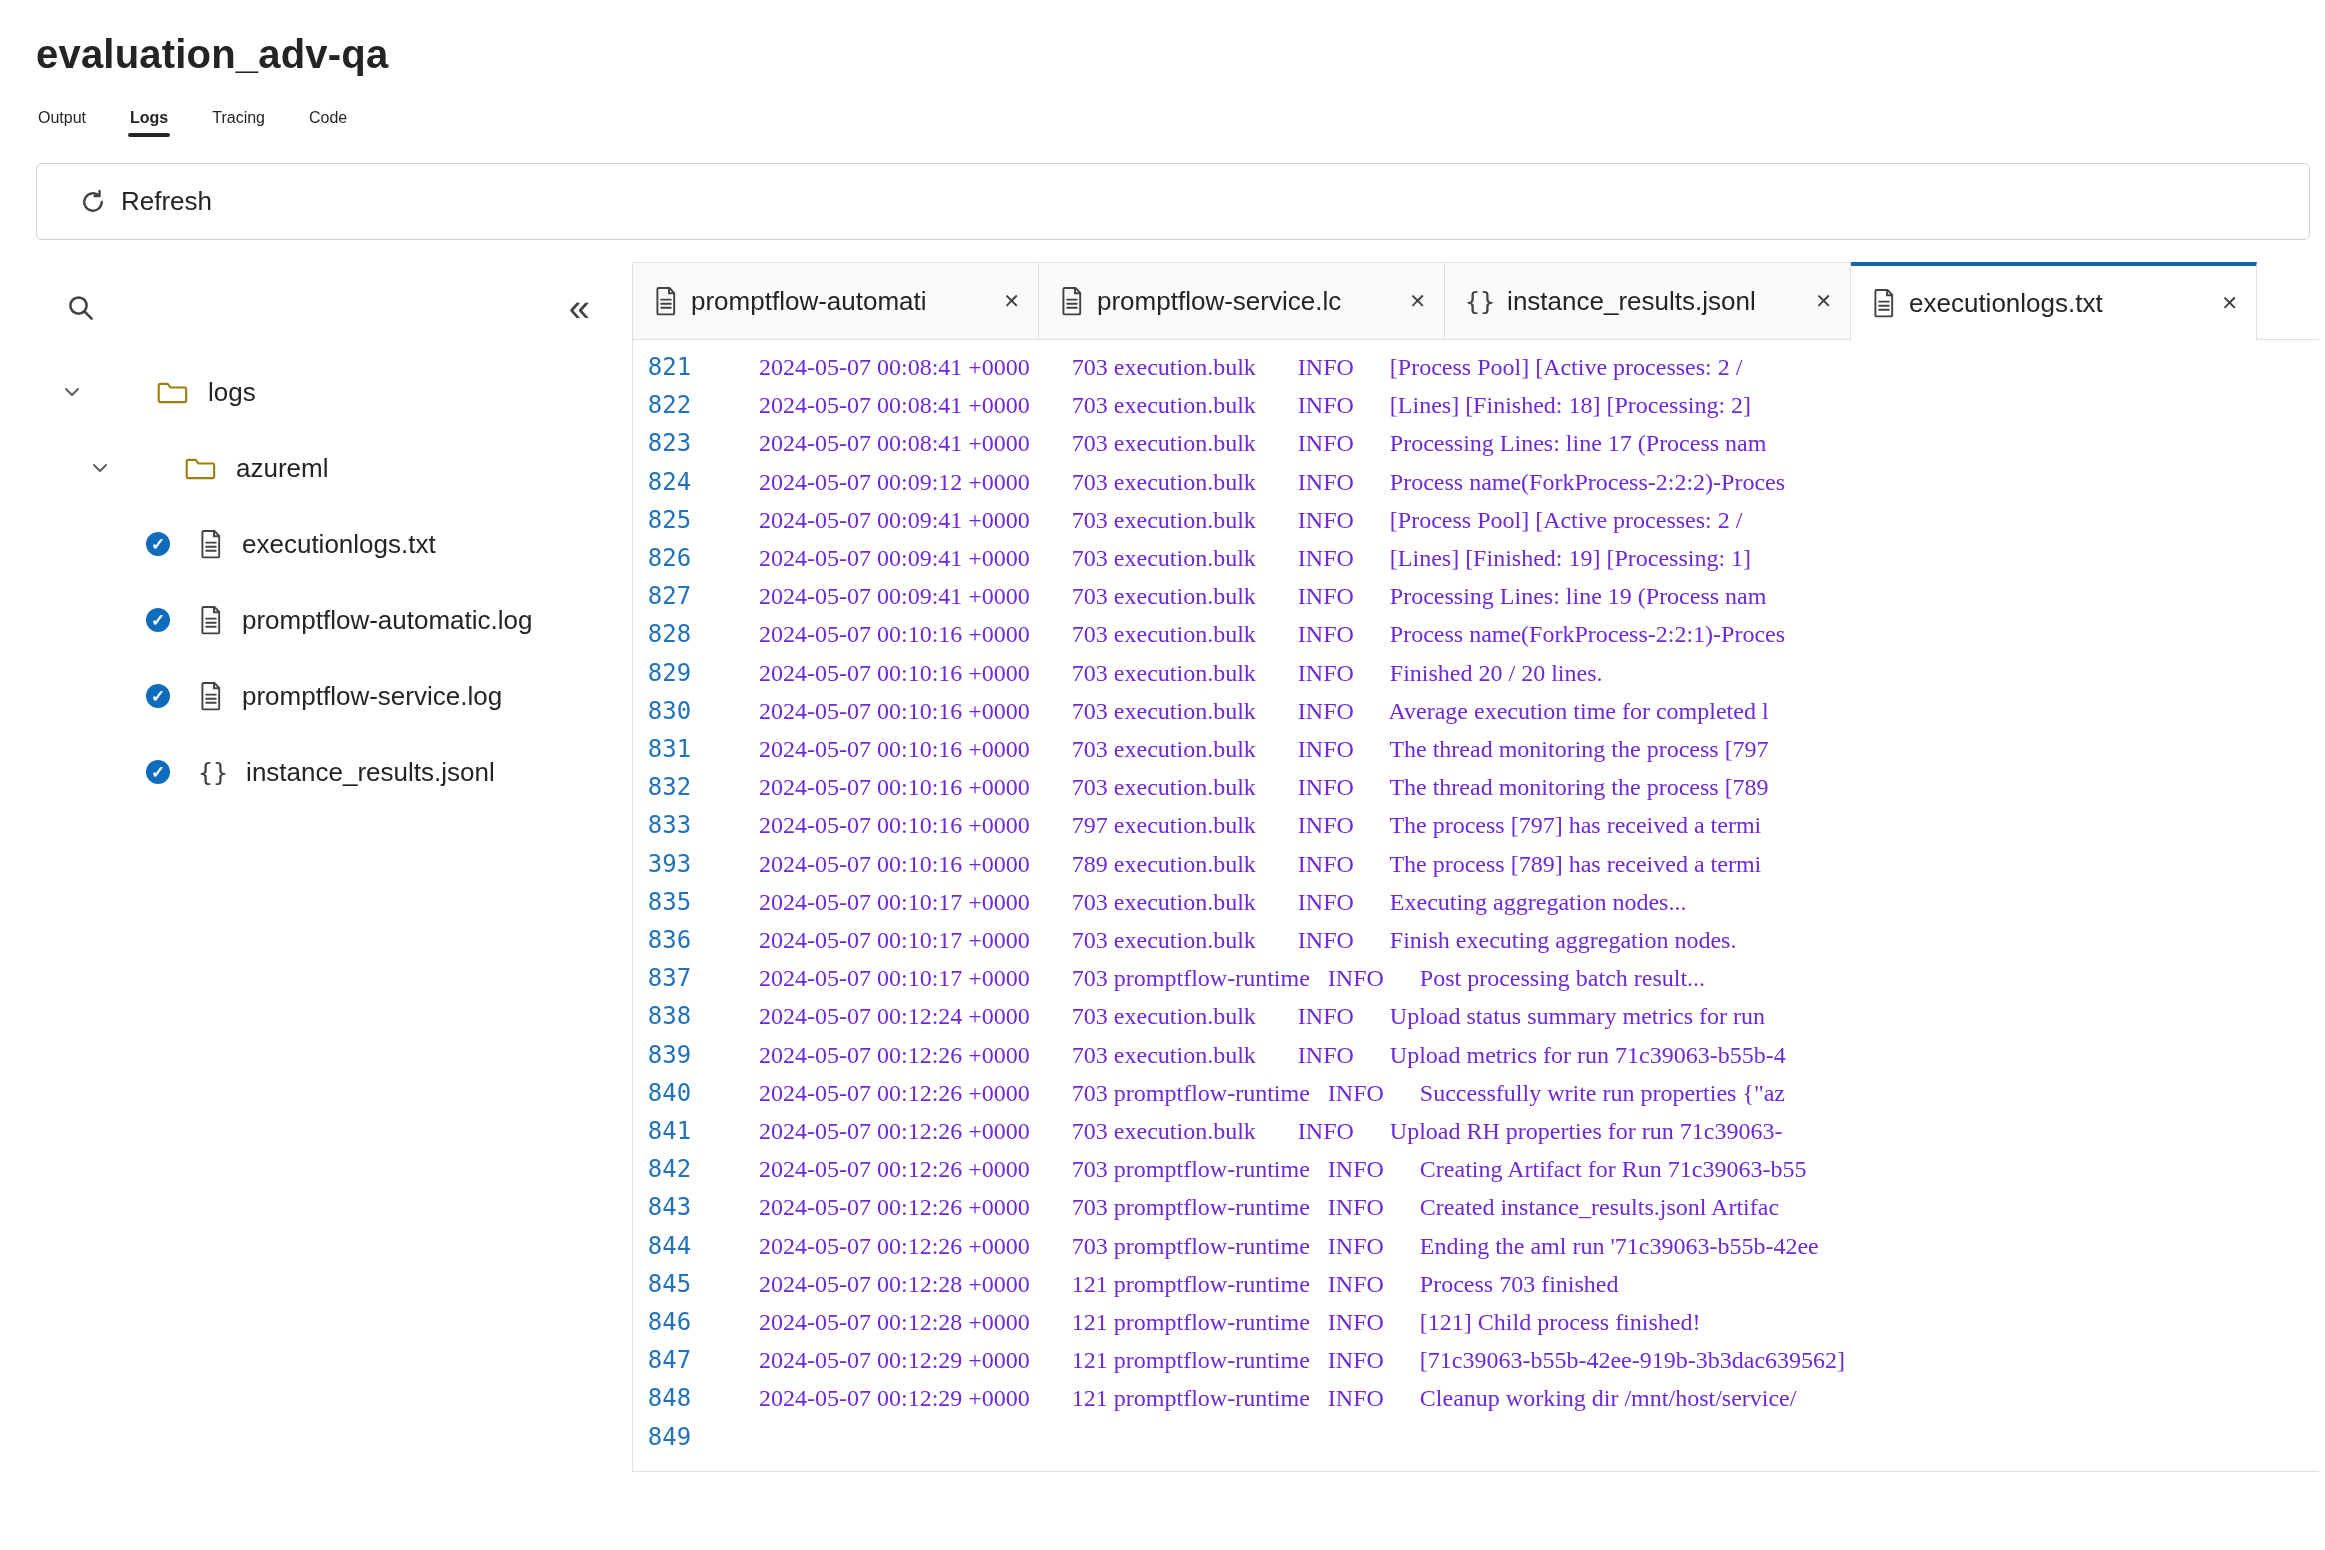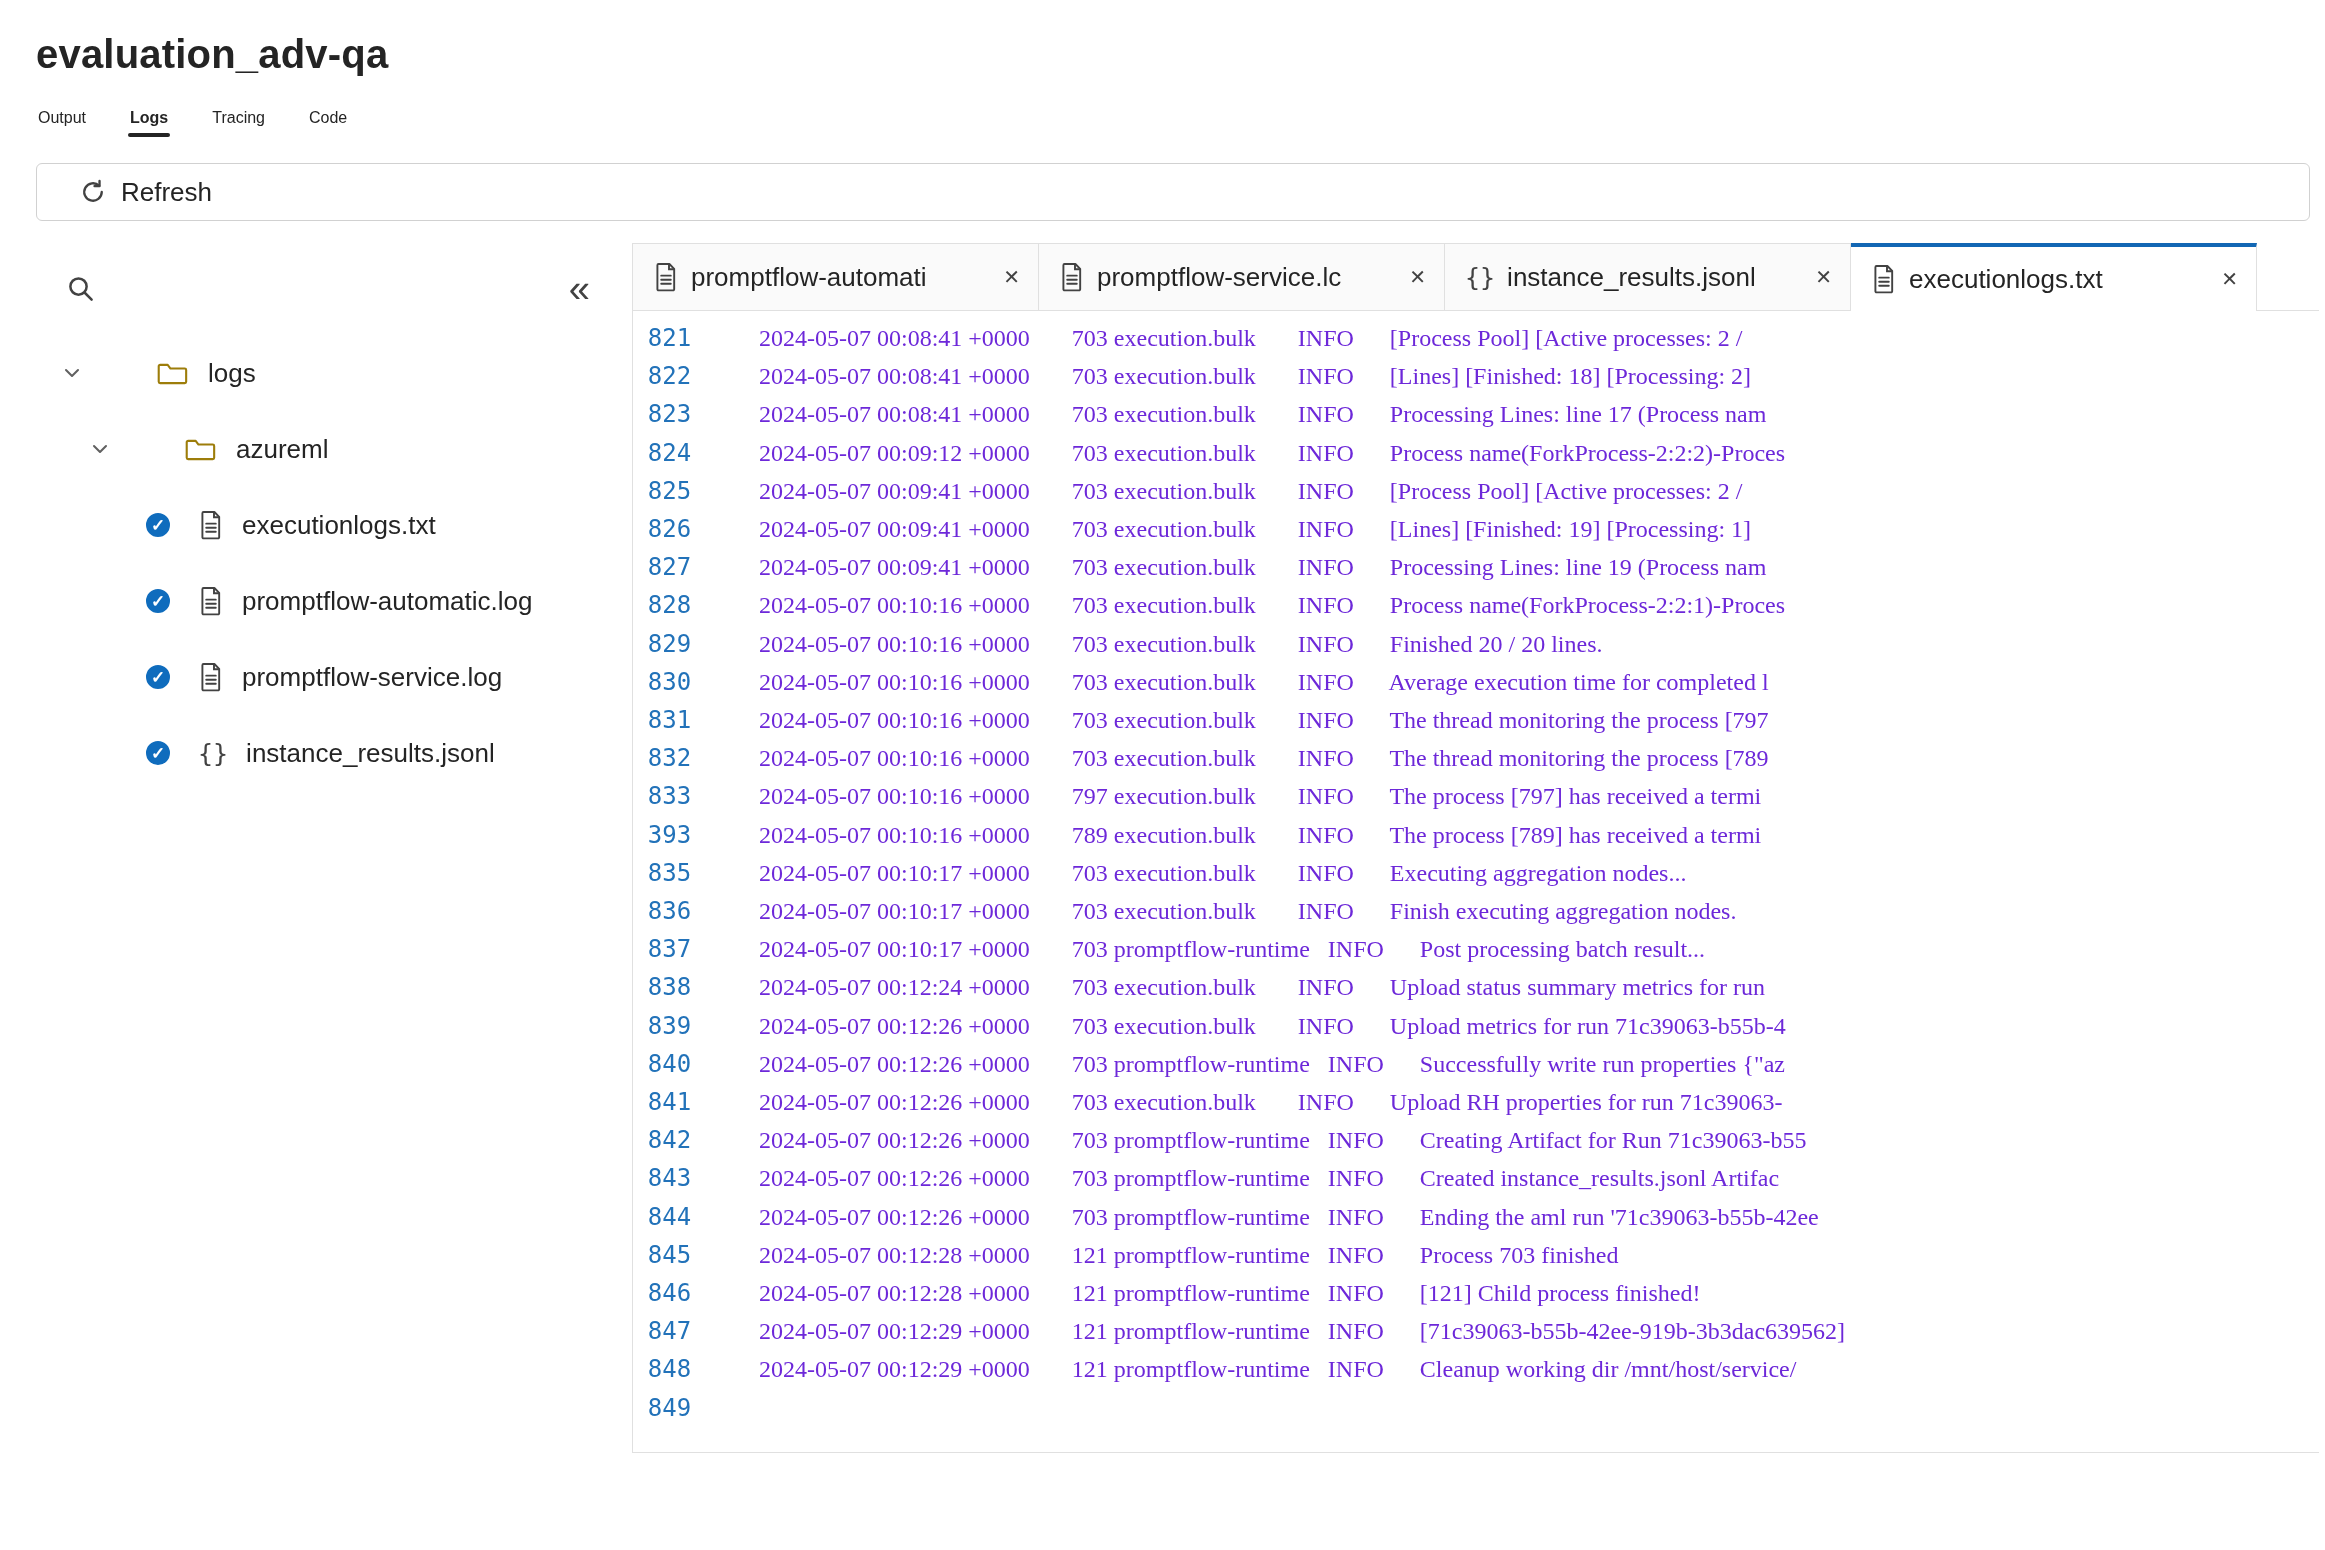--- a/index.html
+++ b/index.html
@@ -16,21 +16,21 @@
   .nav-tabs { display:flex; gap:40px; font-size:16px; }
   .nav-tab { padding:6px 2px 16px 2px; position:relative; cursor:pointer; color:#242424; }
   .nav-tab.active { font-weight:700; }
   .nav-tab.active::after {
     content:""; position:absolute; left:0; right:0; bottom:6px; height:4px;
     border-radius:2px; background:#242424;
   }
 
   .toolbar {
     margin-top:20px; margin-right:15px;
-    border:1px solid #d1d1d1; border-radius:6px; height:58px;
+    border:1px solid #d1d1d1; border-radius:6px; height:77px;
     display:flex; align-items:center; padding:8px 16px;
   }
   .tbtn { display:flex; align-items:center; gap:14px; font-size:26px; padding:0 26px; height:100%; cursor:pointer; }
   .toggle {
     width:62px; height:32px; border:2px solid #323130; border-radius:18px;
     display:inline-flex; align-items:center; padding:0 5px; background:#fff; flex-shrink:0;
   }
   .toggle .knob { width:18px; height:18px; border-radius:50%; background:#323130; }
 
   .main { display:flex; margin-top:22px; height:1210px; margin-right:6px; }
@@ -47,21 +47,21 @@
   .tree-label { margin-left:18px; white-space:nowrap; }
   .check {
     width:28px; height:28px; border-radius:50%; background:var(--check);
     color:#fff; font-size:17px; font-weight:700;
     display:flex; align-items:center; justify-content:center;
     margin-right:26px; flex-shrink:0; border:2px solid #fff;
   }
   .json-icon { font-family:"DejaVu Sans Mono","Liberation Mono",monospace; font-size:25px; color:#424242; font-weight:400; }
 
   .editor { flex:1; border-left:1px solid var(--border); border-bottom:1px solid var(--border); display:flex; flex-direction:column; overflow:hidden; }
-  .tabs-row { display:flex; height:68px; flex-shrink:0; }
+  .tabs-row { display:flex; height:78px; flex-shrink:0; }
   .file-tab {
     width:406px; display:flex; align-items:center; gap:12px;
     padding:0 14px 0 20px; font-size:26px; background:#fafafa;
     border-top:1px solid var(--border); border-right:1px solid var(--border); border-bottom:1px solid var(--border);
     cursor:pointer; overflow:hidden;
   }
   .file-tab .tab-label { flex:1; white-space:nowrap; overflow:hidden; }
   .file-tab.active { background:#fff; border-top:4px solid var(--accent); border-bottom:none; }
   .tab-close { font-size:20px; color:#424242; padding:2px 4px; flex-shrink:0; cursor:pointer; }
   .tab-filler { flex:1; border-bottom:1px solid var(--border); }

